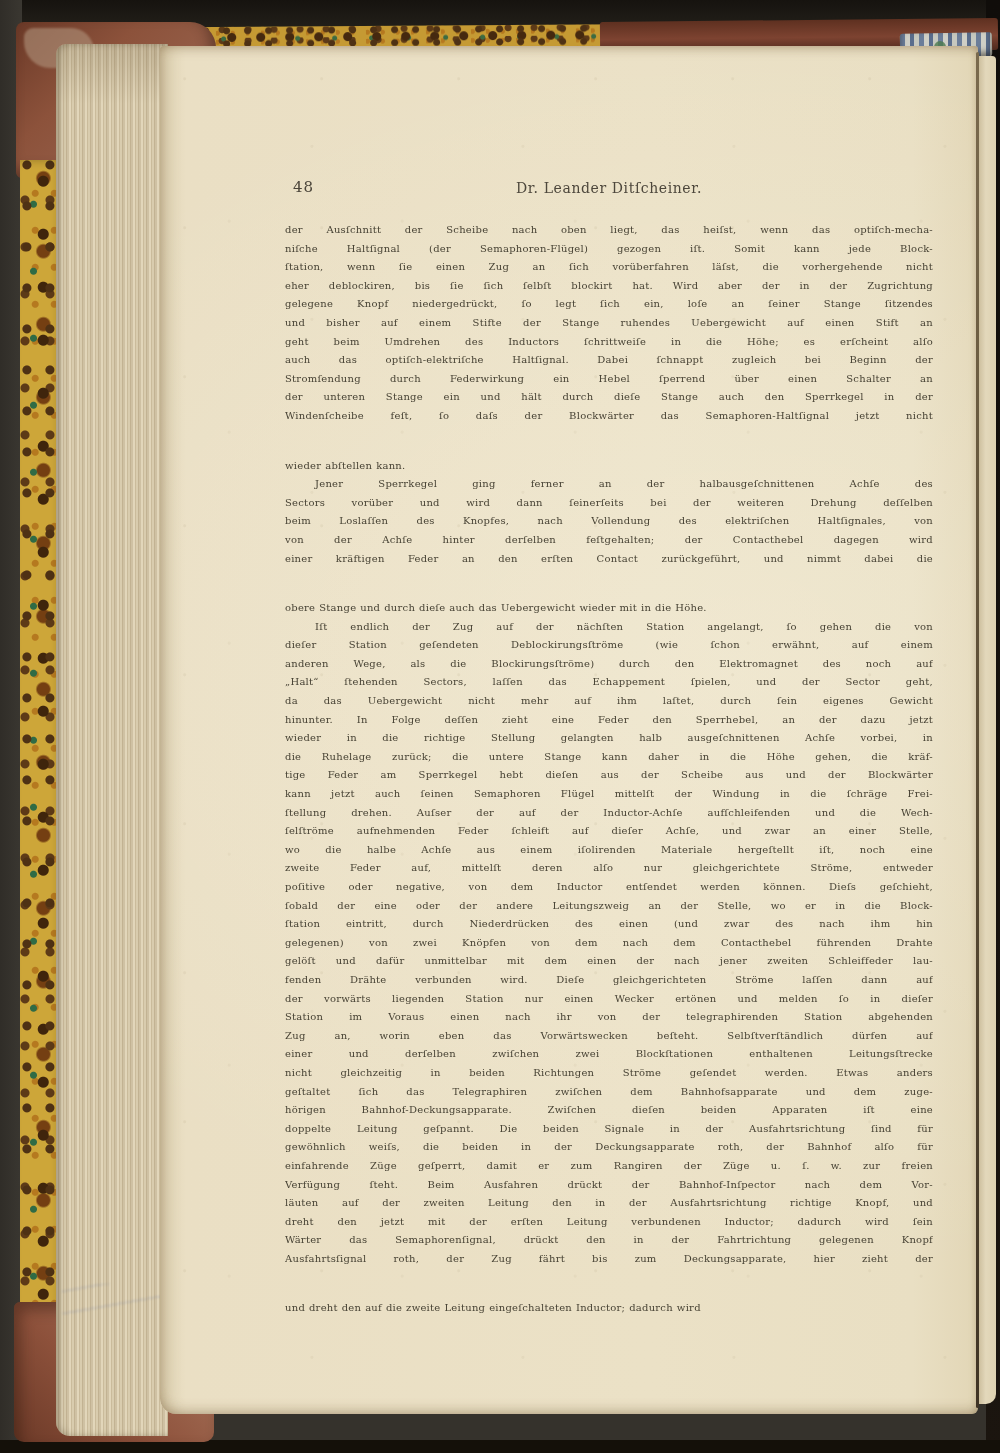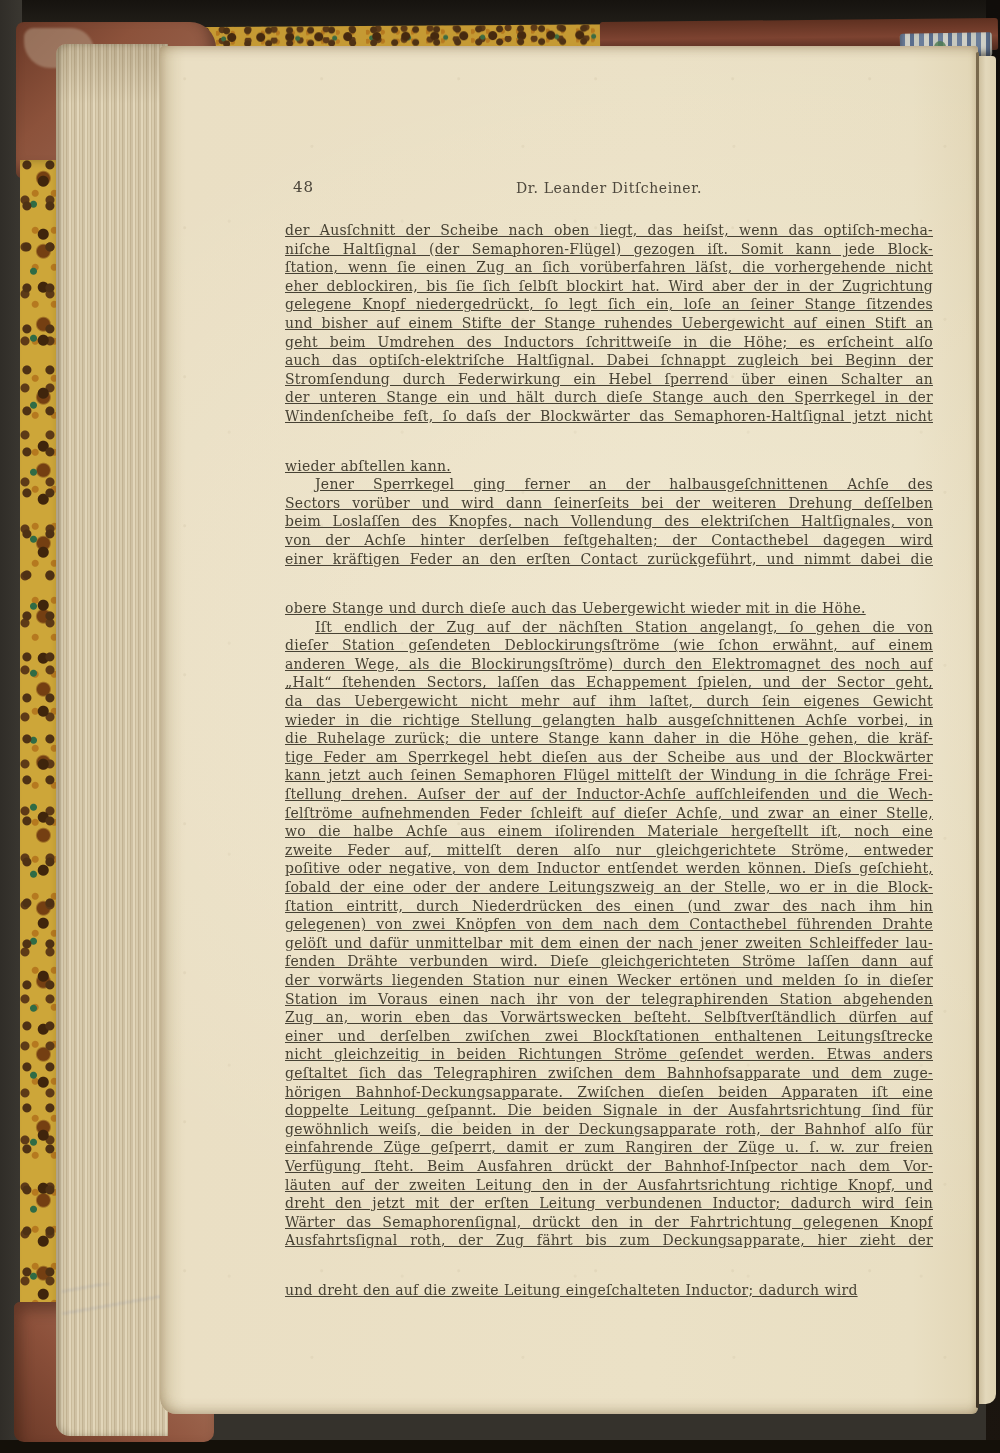--- a/index.html
+++ b/index.html
@@ -117,23 +117,23 @@
     border-radius: 0 4px 10px 0; }
 
   
   .header-row { position:absolute; left:285px; top:174px; width:648px; height:30px; }
   .page-number { position:absolute; left:8px; top:0; font-size:15px; line-height:26px;
     color:#4b453a; letter-spacing:1px; }
   .running-header { position:absolute; left:0; top:6px; width:100%; text-align:center;
     font-size:14px; color:#4d473c; letter-spacing:.6px; }
 
   .text-block { position:absolute; left:285px; top:221px; width:648px; color:#474234; }
-  .line { font-size:14px; line-height:18.6px; height:18.6px; overflow:hidden;
+  .line { font-size:10px; line-height:18.6px; height:18.6px; overflow:hidden;
     text-align: justify; text-align-last: justify; letter-spacing:.25px;
-    word-spacing:.5px;text-decoration:underline; }
+    word-spacing:.5px; }
   .line.para-end { text-align-last: left; margin-top: 31px; }
   .line.indent { text-indent: 30px; }
 </style>
 </head>
 <body>
 
 <div id="scene">
   <div class="bg-top"></div>
   <div class="bg-left"></div>
   <div class="bg-right"></div>
@@ -176,20 +176,21 @@
       <div class="line">Sectors vorüber und wird dann ſeinerſeits bei der weiteren Drehung deſſelben</div>
       <div class="line">beim Loslaſſen des Knopfes, nach Vollendung des elektriſchen Haltſignales, von</div>
       <div class="line">von der Achſe hinter derſelben feſtgehalten; der Contacthebel dagegen wird</div>
       <div class="line">einer kräftigen Feder an den erſten Contact zurückgeführt, und nimmt dabei die</div>
       <div class="line para-end">obere Stange und durch dieſe auch das Uebergewicht wieder mit in die Höhe.</div>
       <div class="line indent">Iſt endlich der Zug auf der nächſten Station angelangt, ſo gehen die von</div>
       <div class="line">dieſer Station geſendeten Deblockirungsſtröme (wie ſchon erwähnt, auf einem</div>
       <div class="line">anderen Wege, als die Blockirungsſtröme) durch den Elektromagnet des noch auf</div>
       <div class="line">„Halt“ ſtehenden Sectors, laſſen das Echappement ſpielen, und der Sector geht,</div>
       <div class="line">da das Uebergewicht nicht mehr auf ihm laſtet, durch ſein eigenes Gewicht</div>
+      <div class="line">hinunter.  In Folge deſſen zieht eine Feder den Sperrhebel, an der dazu jetzt</div>
       <div class="line">wieder in die richtige Stellung gelangten halb ausgeſchnittenen Achſe vorbei, in</div>
       <div class="line">die Ruhelage zurück; die untere Stange kann daher in die Höhe gehen, die kräf-</div>
       <div class="line">tige Feder am Sperrkegel hebt dieſen aus der Scheibe aus und der Blockwärter</div>
       <div class="line">kann jetzt auch ſeinen Semaphoren Flügel mittelſt der Windung in die ſchräge Frei-</div>
       <div class="line">ſtellung drehen. Auſser der auf der Inductor-Achſe aufſchleifenden und die Wech-</div>
       <div class="line">ſelſtröme aufnehmenden Feder ſchleift auf dieſer Achſe, und zwar an einer Stelle,</div>
       <div class="line">wo die halbe Achſe aus einem iſolirenden Materiale hergeſtellt iſt, noch eine</div>
       <div class="line">zweite Feder auf, mittelſt deren alſo nur gleichgerichtete Ströme, entweder</div>
       <div class="line">poſitive oder negative, von dem Inductor entſendet werden können. Dieſs geſchieht,</div>
       <div class="line">ſobald der eine oder der andere Leitungszweig an der Stelle, wo er in die Block-</div>

